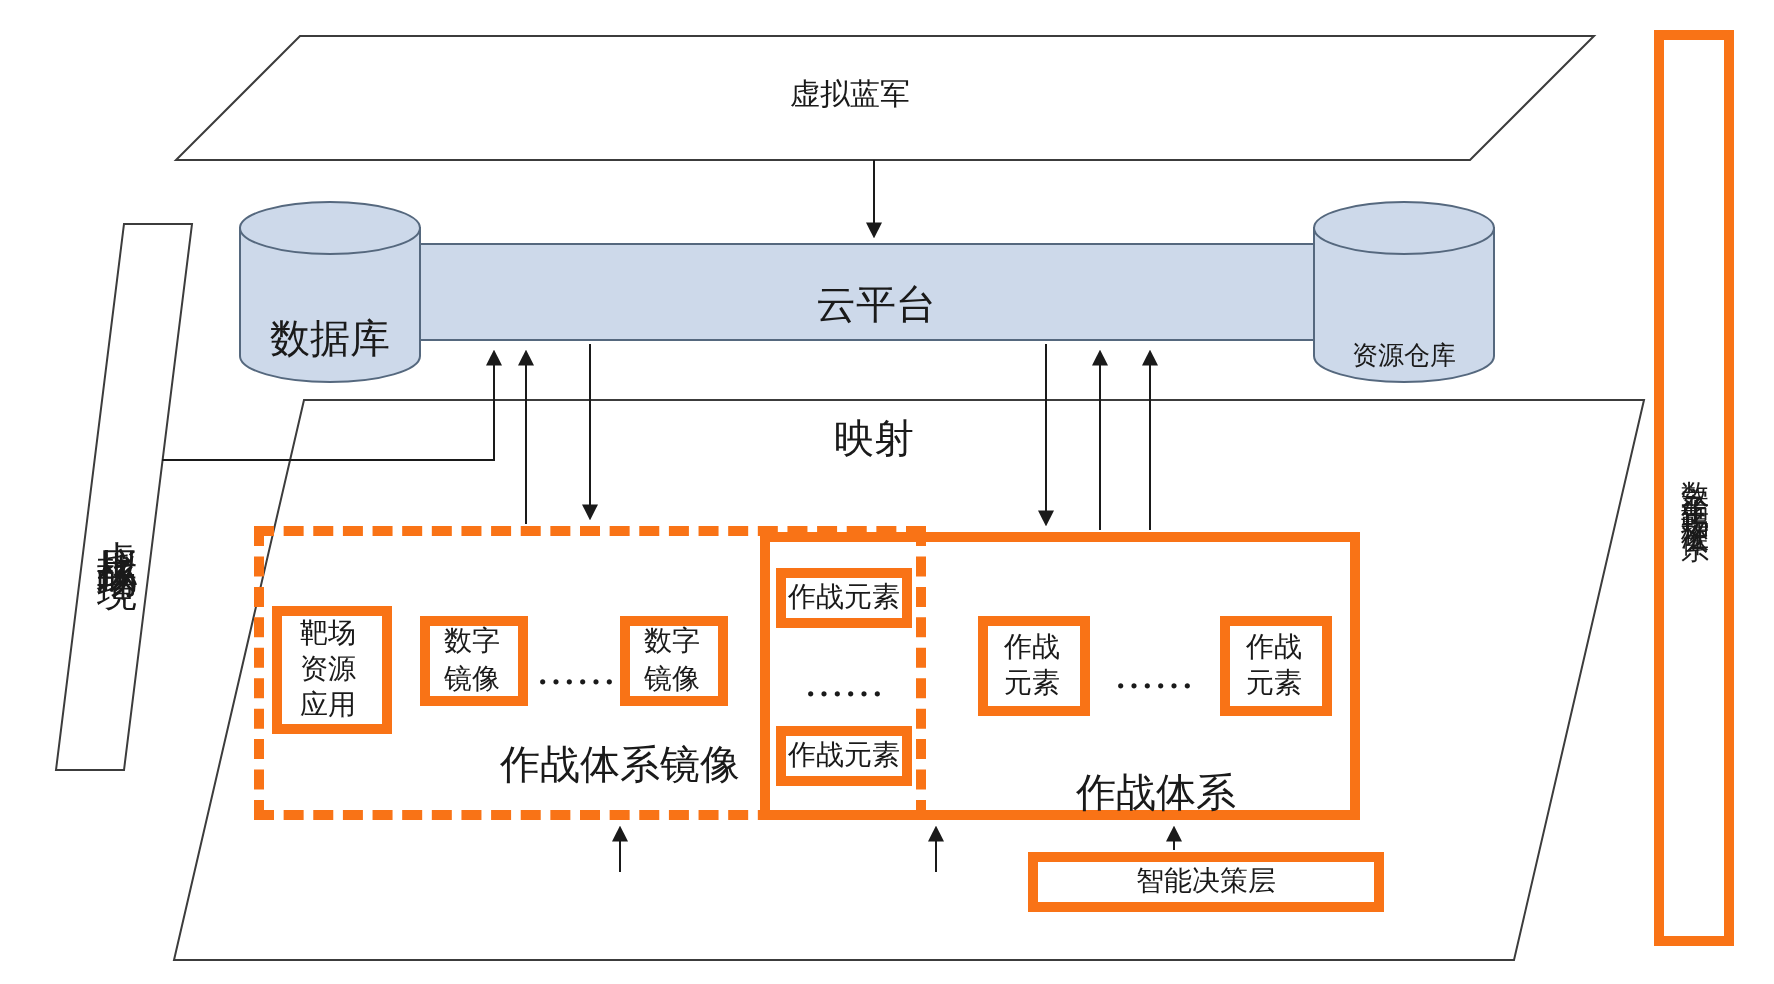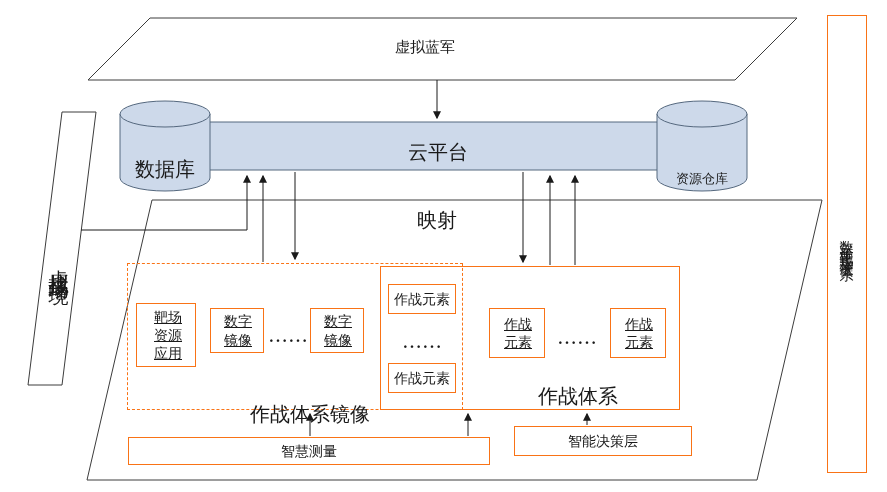--- a/index.html
+++ b/index.html
@@ -1,27 +1,27 @@
 <!DOCTYPE html>
 <html><head>
 <meta charset="utf-8">
 <style>
   * { margin:0; padding:0; box-sizing:border-box; }
   html,body { background:#ffffff; }
   body { font-family:"DejaVu Serif","Liberation Serif",serif; color:#1a1a1a; }
   .stage { position:relative; width:887px; height:492px; background:#ffffff; overflow:hidden; }
   .stage > svg { position:absolute; left:0; top:0; }
   .lbl { position:absolute; font-size:20px; text-align:center; line-height:1.3; color:#1a1a1a; white-space:nowrap; }
-  .box { position:absolute; border:1px solid #f97316; background:#ffffff; display:flex;
+  .box { position:absolute; border:5px solid #f97316; background:#ffffff; display:flex;
          align-items:center; justify-content:center; font-size:14px; text-align:center;
          line-height:1.3; color:#1a1a1a; }
   .frame { background:transparent; }
   .dashed { border-style:dashed; }
   .vtext { writing-mode:vertical-rl; letter-spacing:3px; line-height:1; }
-  .cell { display:inline-block; text-align:right;text-decoration:underline; }
+  .cell { display:inline-block; text-align:left; }
 </style>
 </head>
 <body>
 
 <div class="stage">
 
   <svg width="887" height="492" viewBox="0 0 887 492">
     <defs>
       <marker id="arr" viewBox="0 0 10 10" refX="8.5" refY="5" markerWidth="8" markerHeight="8" orient="auto">
         <path d="M0,0 L10,5 L0,10 Z" fill="#1a1a1a"></path>
@@ -77,21 +77,21 @@
   <div class="box" style="left:210px; top:308px; width:54px; height:45px;">
     <span class="cell" style="width:30px;">数字镜像</span>
   </div>
 
   <div class="lbl" style="left:268px; top:322px; width:38px;">……</div>
 
   <div class="box" style="left:310px; top:308px; width:54px; height:45px;">
     <span class="cell" style="width:30px;">数字镜像</span>
   </div>
 
-  <div class="lbl" style="left:250px; top:369px; width:104px;margin-top:32px;">作战体系镜像</div>
+  <div class="lbl" style="left:250px; top:369px; width:104px;">作战体系镜像</div>
 
   <div class="box frame" style="left:380px; top:266px; width:300px; height:144px;"></div>
 
   <div class="box" style="left:388px; top:284px; width:68px; height:30px;">作战元素</div>
 
   <div class="lbl" style="left:400px; top:328px; width:44px;">……</div>
 
   <div class="box" style="left:388px; top:363px; width:68px; height:30px;">作战元素</div>
 
   <div class="box" style="left:489px; top:308px; width:56px; height:50px;">
@@ -99,17 +99,16 @@
   </div>
 
   <div class="lbl" style="left:556px; top:324px; width:42px;">……</div>
 
   <div class="box" style="left:610px; top:308px; width:56px; height:50px;">
     <span class="cell" style="width:30px;">作战元素</span>
   </div>
 
   <div class="lbl" style="left:536px; top:383px; width:84px;">作战体系</div>
 
-  <div class="box" style="left:128px; top:437px; width:362px; height:28px;">智慧测量</div>
 
   <div class="box" style="left:514px; top:426px; width:178px; height:30px;">智能决策层</div>
 
 </div>
 
 </body></html>

